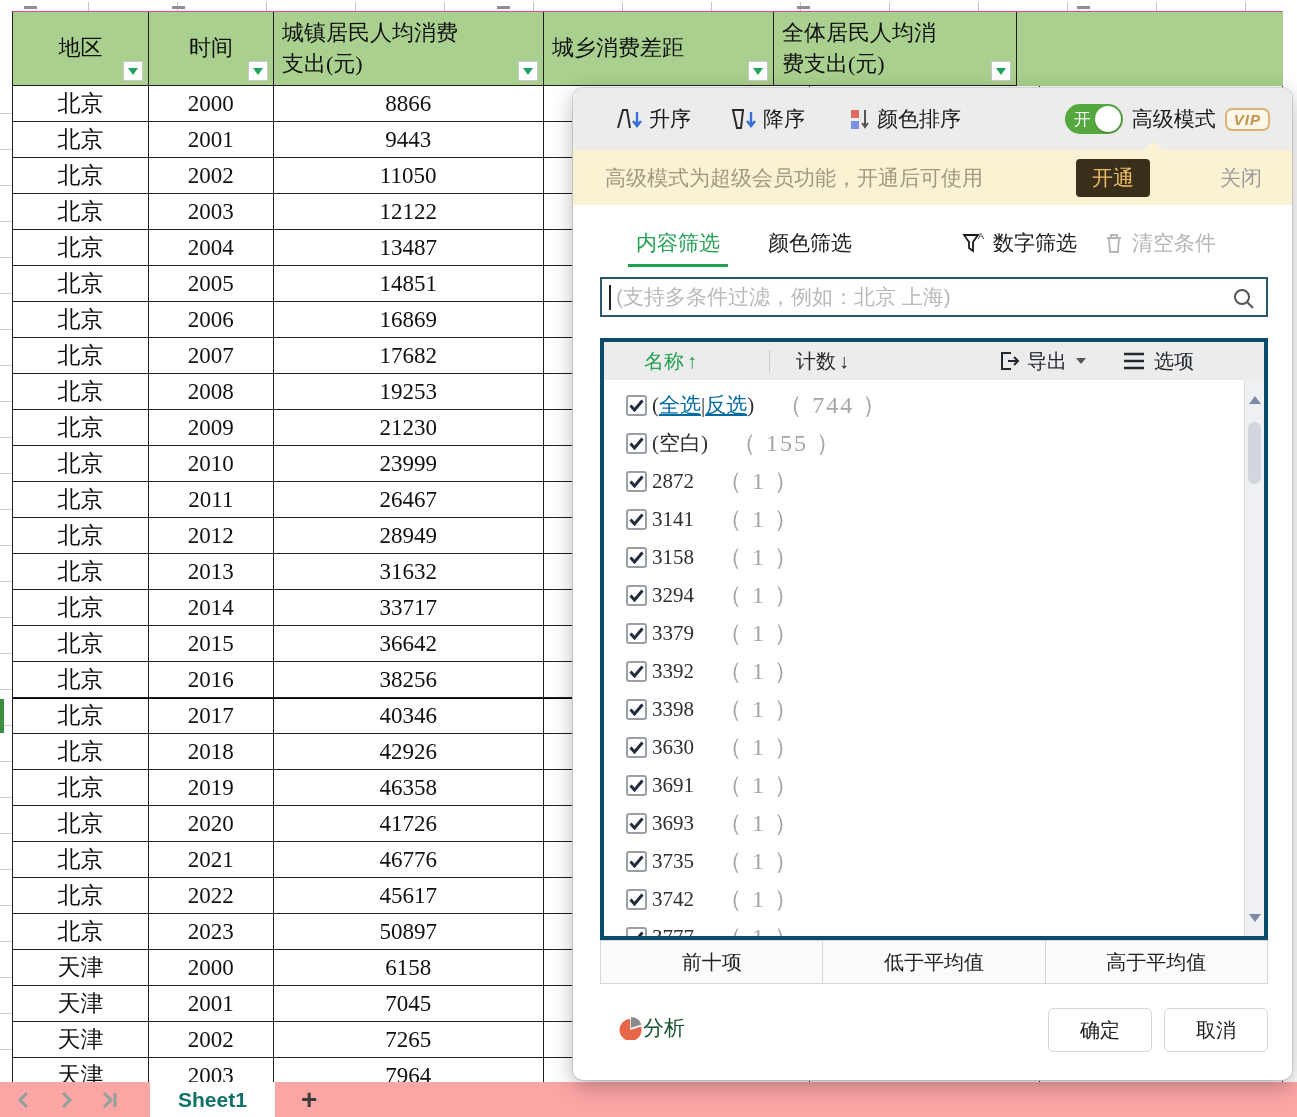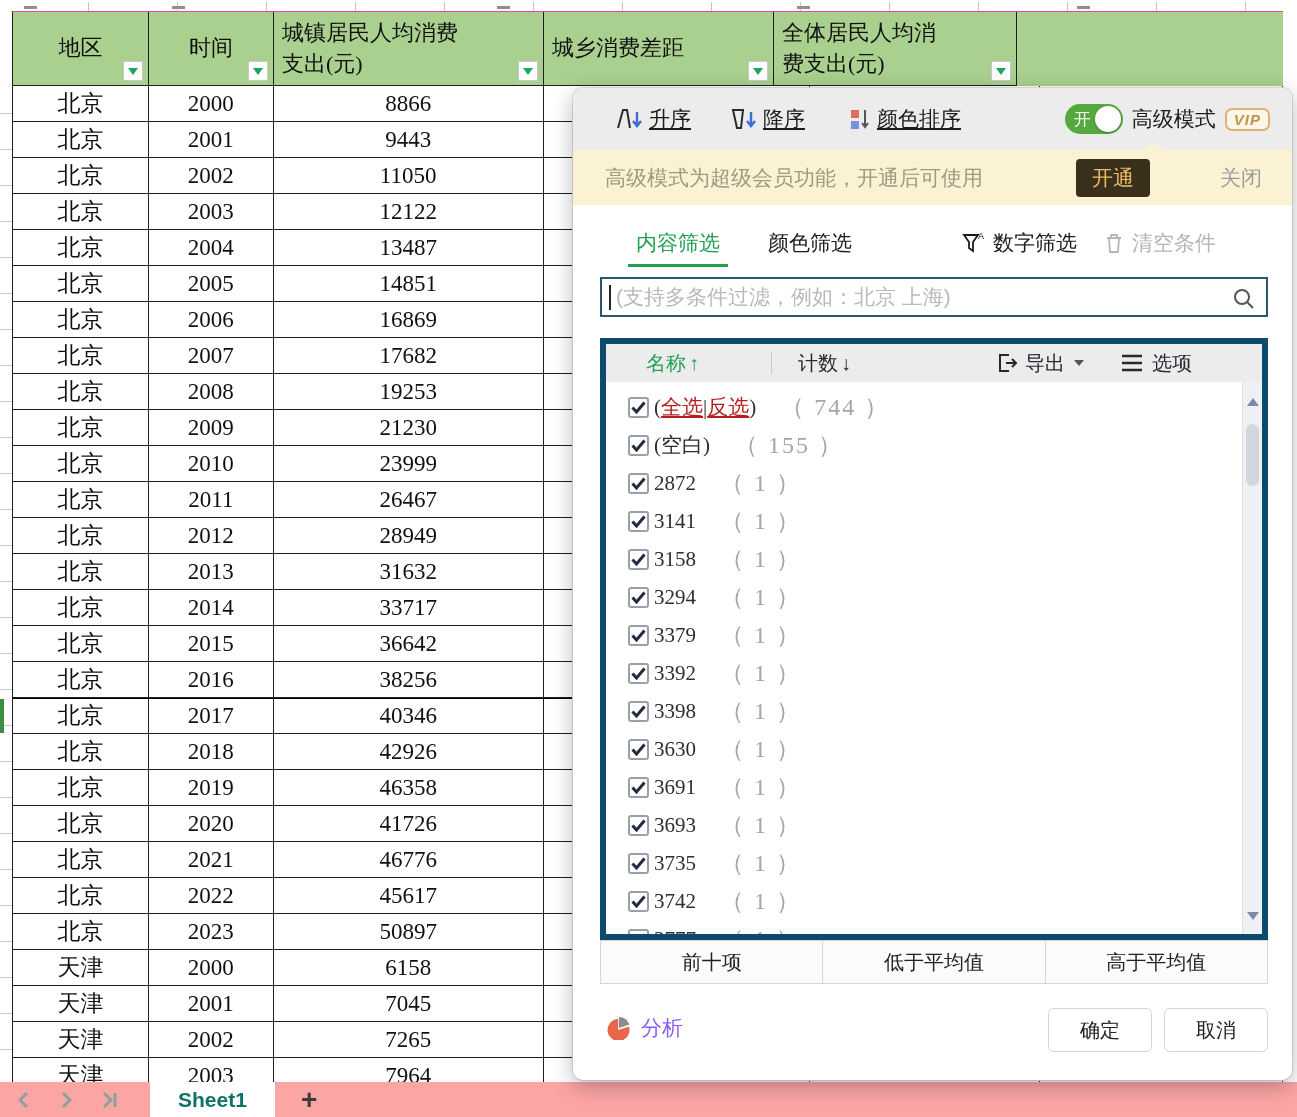--- a/index.html
+++ b/index.html
@@ -33,21 +33,21 @@
   .row.selected { box-shadow: inset 0 1px 0 #000, inset 0 -1px 0 #000; }
   .sel-bar { position:absolute; left:0; top:699px; width:4px; height:34px; background:#3e8e41; }
   .left-stubs { position:absolute; left:0; top:86px; width:12px; height:996px;
     background:repeating-linear-gradient(to bottom, transparent 0 27px, #cccccc 27px 28px, transparent 28px 36px); }
 
   
   .panel { position:absolute; left:573px; top:88px; width:719px; height:992px; background:#fff;
            border-radius:10px; box-shadow:0 6px 22px rgba(0,0,0,.28), 0 0 0 1px #e3e3e3; z-index:5; }
   .ptoolbar { position:absolute; left:0; top:0; width:100%; height:62px; background:#ececec;
               border-radius:10px 10px 0 0; display:flex; align-items:center; }
-  .tool { display:flex; align-items:center; gap:6px; font-size:21px; color:#1b1b1b; cursor:default;text-decoration:underline; }
+  .tool { display:flex; align-items:center; gap:6px; font-size:21px; color:#1b1b1b; cursor:default; }
   .tool svg { display:block; }
   .t-asc{margin-left:42px}.t-desc{margin-left:38px}.t-color{margin-left:44px}
   .adv { margin-left:auto; margin-right:22px; display:flex; align-items:center; gap:9px; }
   .switch { width:58px; height:30px; border-radius:15px; background:#54a83d; position:relative; }
   .switch .on-label { position:absolute; left:9px; top:4px; color:#fff; font-size:17px; }
   .switch .knob { position:absolute; right:2px; top:2px; width:26px; height:26px; border-radius:50%;
                   background:#fff; box-shadow:0 1px 2px rgba(0,0,0,.3); }
   .adv-label { font-size:21px; color:#1b1b1b; }
   .vip { border:2px solid #ddb277; border-radius:7px; background:#fcf6e9; color:#c2934a;
          font-style:italic; font-weight:bold; font-size:15px; padding:1px 7px; letter-spacing:1px; }
@@ -73,60 +73,60 @@
   .search { position:absolute; left:27px; top:189px; width:668px; height:40px;
             border:2px solid #29576f; background:#fff; }
   .search input { position:absolute; inset:0; border:0; outline:0; width:100%; height:100%;
                   font-size:21px; padding-left:14px; color:#333; background:transparent;
                   font-family:"Liberation Sans","DejaVu Sans",sans-serif; }
   .search input::placeholder { color:#b9b9b9; }
   .caret { position:absolute; left:7px; top:6px; width:2px; height:25px; background:#222; }
   .mag { position:absolute; right:10px; top:8px; }
 
   .list { position:absolute; left:27px; top:250px; width:668px; height:602px;
-          border:6px solid #0c4a6e; overflow:hidden; }
+          border:4px solid #0c4a6e; overflow:hidden; }
   .list-head { height:38px; background:#ececec; display:flex; align-items:center; font-size:20px; }
   .lh-name { margin-left:40px; color:#21a052; display:flex; align-items:center; gap:3px; }
   .lh-div { width:1px; height:22px; background:#c9c9c9; margin-left:72px; }
   .lh-count { margin-left:26px; color:#2a2a2a; display:flex; align-items:center; gap:3px; }
   .lh-export { margin-left:auto; display:flex; align-items:center; gap:6px; color:#24292f; }
   .lh-export .chev { width:0; height:0; border-left:5px solid transparent; border-right:5px solid transparent;
                      border-top:6px solid #555; margin-left:3px; }
   .lh-options { margin:0 70px 0 36px; display:flex; align-items:center; gap:8px; color:#24292f; }
 
   .items { position:absolute; left:0; top:38px; right:20px; bottom:0; padding-top:6px; }
   .item { height:38px; display:flex; align-items:center; padding-left:22px;
           font-family:"Liberation Serif","DejaVu Serif",serif; }
   .cb { width:21px; height:21px; border:2px solid #9aa0a6; border-radius:3px; background:#fff;
         display:flex; align-items:center; justify-content:center; flex:none; }
   .cb svg { display:block; }
   .item .val { font-size:21px; color:#2e2e2e; margin-left:5px; }
   .item .cnt { font-size:24px; color:#a6a6a6; margin-left:24px; letter-spacing:2px; }
-  .link { color:#b91c1c; text-decoration:underline; cursor:pointer; }
+  .link { color:#0369a1; text-decoration:underline; cursor:pointer; }
   .punct { color:#2e2e2e; }
 
   .vscroll { position:absolute; right:0; top:38px; bottom:0; width:20px; background:#eef0f4;
              border-left:1px solid #e0e0e0; }
   .vs-up { position:absolute; left:4px; top:16px; width:0; height:0;
            border-left:6px solid transparent; border-right:6px solid transparent;
            border-bottom:8px solid #7e8aa5; }
   .vs-thumb { position:absolute; left:3px; top:42px; width:13px; height:62px; border-radius:7px; background:#d2d6de; }
   .vs-down { position:absolute; left:4px; bottom:14px; width:0; height:0;
              border-left:6px solid transparent; border-right:6px solid transparent;
              border-top:8px solid #7e8aa5; }
 
   .quick { position:absolute; left:27px; top:852px; width:668px; height:44px; display:flex;
            border:1px solid #d6d6d6; background:#fbfbfb; }
   .quick > div { flex:1; display:flex; align-items:center; justify-content:center; font-size:20px;
                  color:#222; border-right:1px solid #d6d6d6; cursor:pointer; }
   .quick > div:last-child { border-right:0; }
 
   .pfooter { position:absolute; left:0; bottom:0; width:100%; height:96px; }
-  .analyze { position:absolute; left:34px; top:30px; display:flex; align-items:center; gap:10px;
-             font-size:21px; color:#8b5cf6; cursor:pointer; }
+  .analyze { position:absolute; left:46px; top:30px; display:flex; align-items:center; 
+             font-size:21px; color:#14532d; cursor:pointer; }
   .btn { position:absolute; top:24px; width:104px; height:44px; background:#fff; border:1px solid #d5d5d5;
          border-radius:6px; display:flex; align-items:center; justify-content:center; font-size:20px;
          color:#222; cursor:pointer; }
   .btn-ok { right:140px; } .btn-cancel { right:24px; }
 
   
   .sheetbar { position:absolute; left:0; top:1082px; width:1297px; height:35px; background:#fca5a5;
               display:flex; align-items:center; }
   .nav { display:flex; align-items:center; gap:26px; margin-left:16px; }
   .nav svg { display:block; cursor:pointer; }

